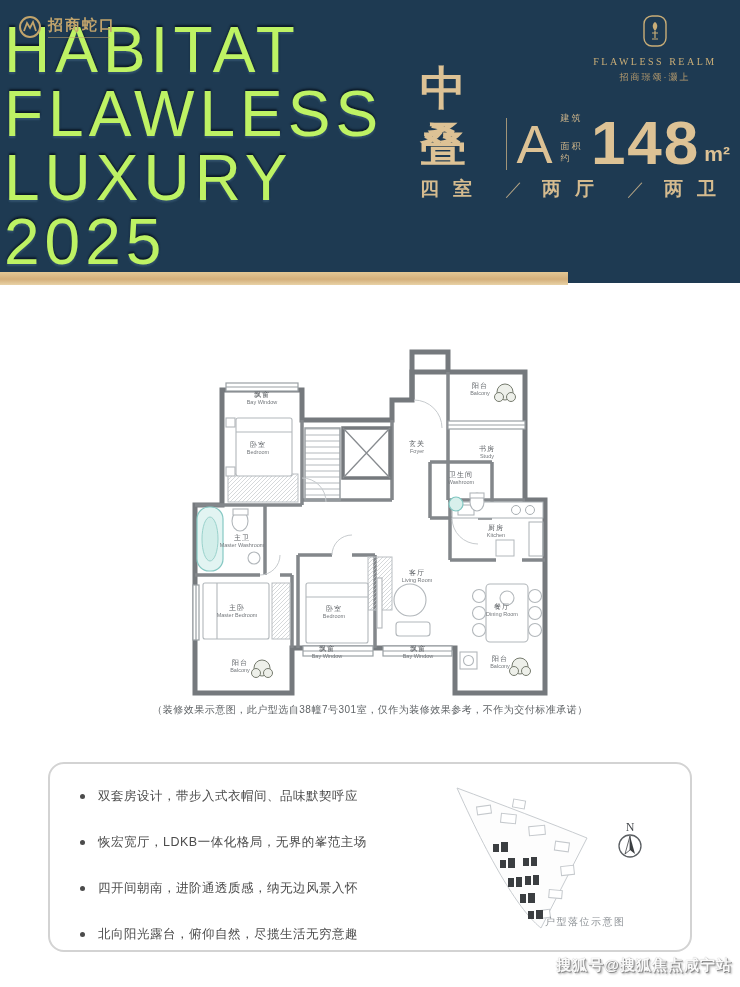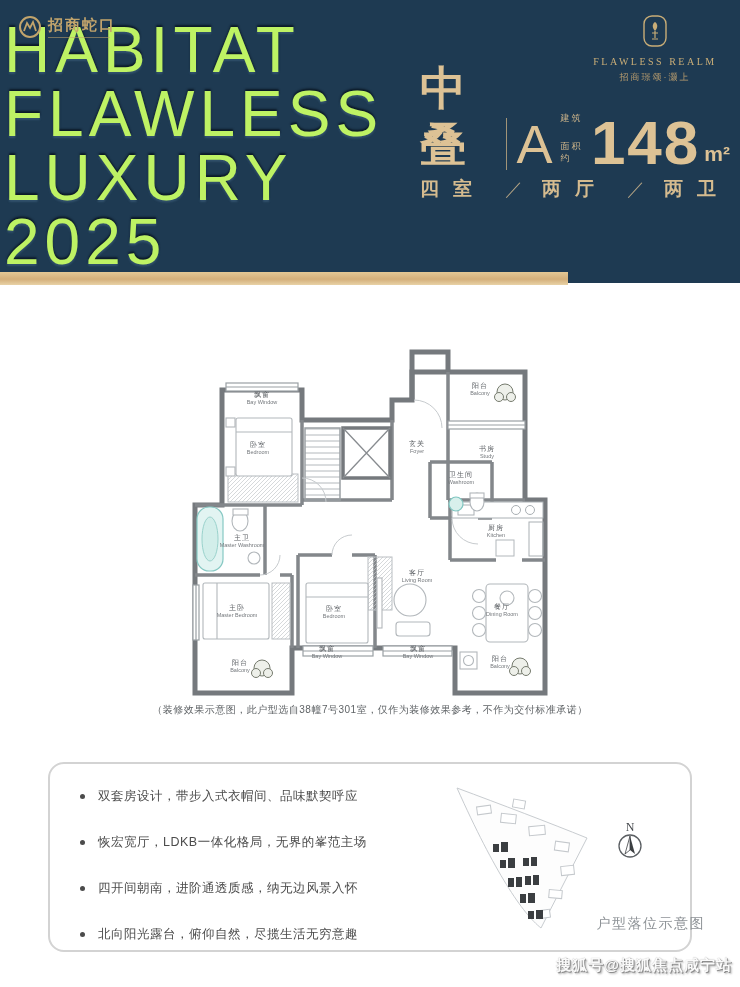--- a/index.html
+++ b/index.html
@@ -50,21 +50,21 @@
 
   
   .featbox{position:absolute;left:48px;top:762px;width:644px;height:190px;
            border:2px solid #d3d3d3;border-radius:16px;box-sizing:border-box;}
   .feats{position:absolute;left:30px;top:24px;width:360px;list-style:none;margin:0;padding:0;}
   .feats li{display:flex;align-items:center;margin-bottom:29px;font-size:12.5px;
             color:#4b4b4b;letter-spacing:.5px;}
   .feats .dot{width:5px;height:5px;border-radius:50%;background:#4b4b4b;
               margin-right:13px;flex:0 0 auto;}
   .siteplan-caption{position:absolute;left:545px;top:915px;width:160px;
-                    font-size:14px;color:#8d9296;letter-spacing:1.5px;text-align:right;}
+                    font-size:10px;color:#8d9296;letter-spacing:1.5px;}
 
   
   .watermark{position:absolute;right:8px;top:956px;font-size:15px;font-weight:bold;
              color:#fafafa;letter-spacing:1px;
              text-shadow:1px 1px 0 #8e8e8e,2px 2px 2px rgba(0,0,0,.3),0 0 1px #aaa;}
 </style>
 </head>
 <body>
 
 <div class="page">

